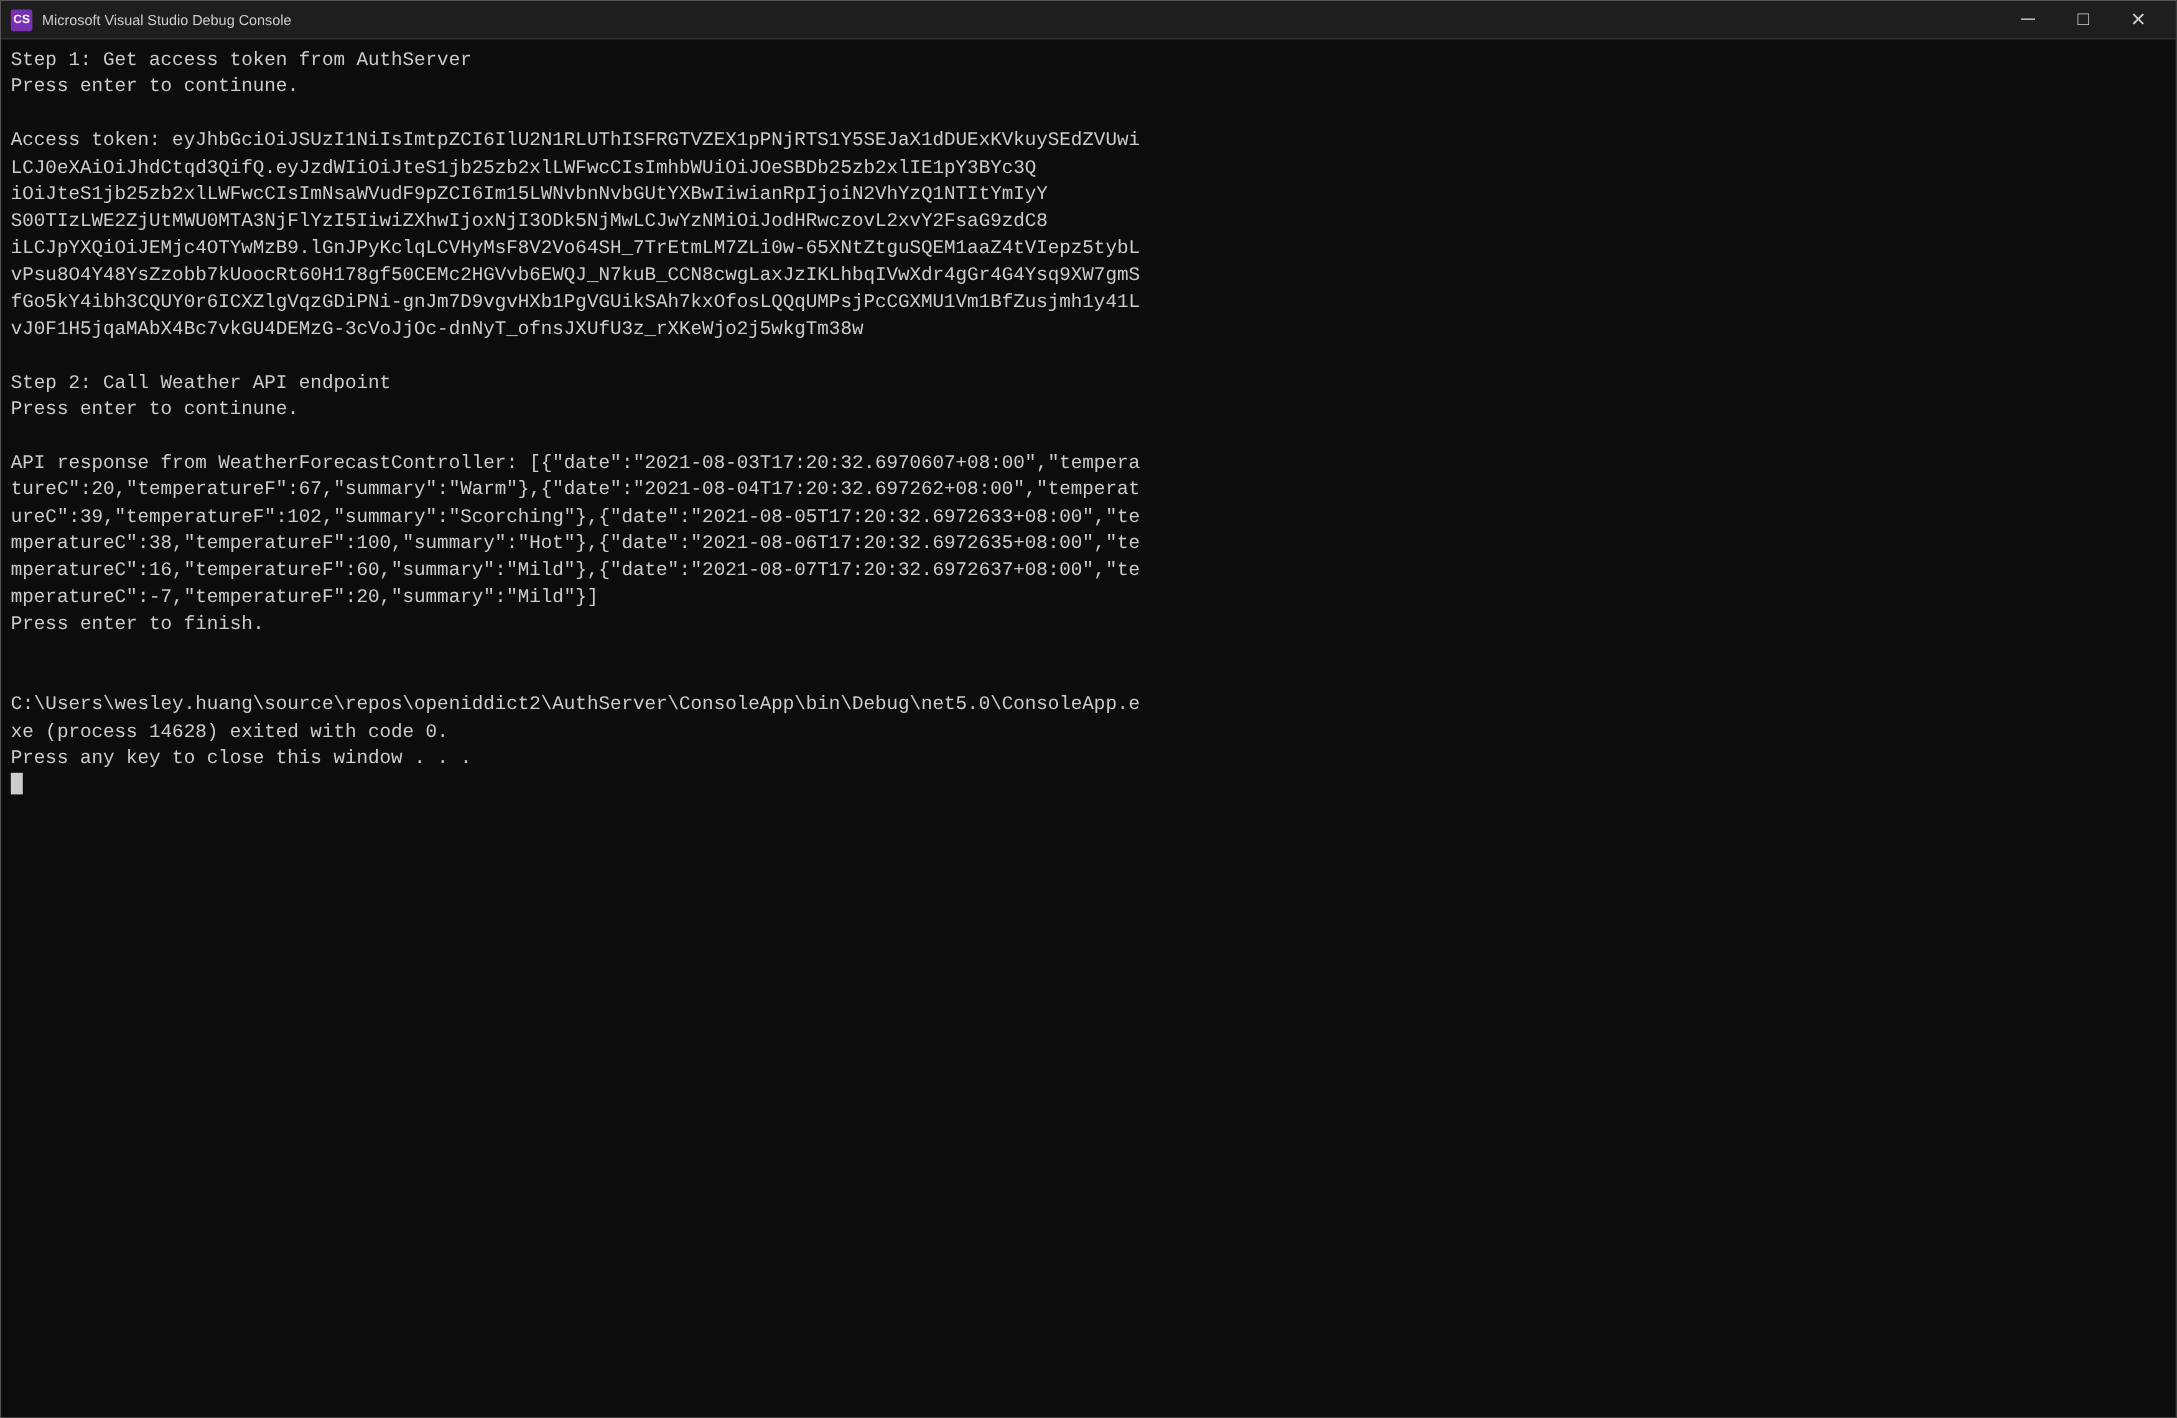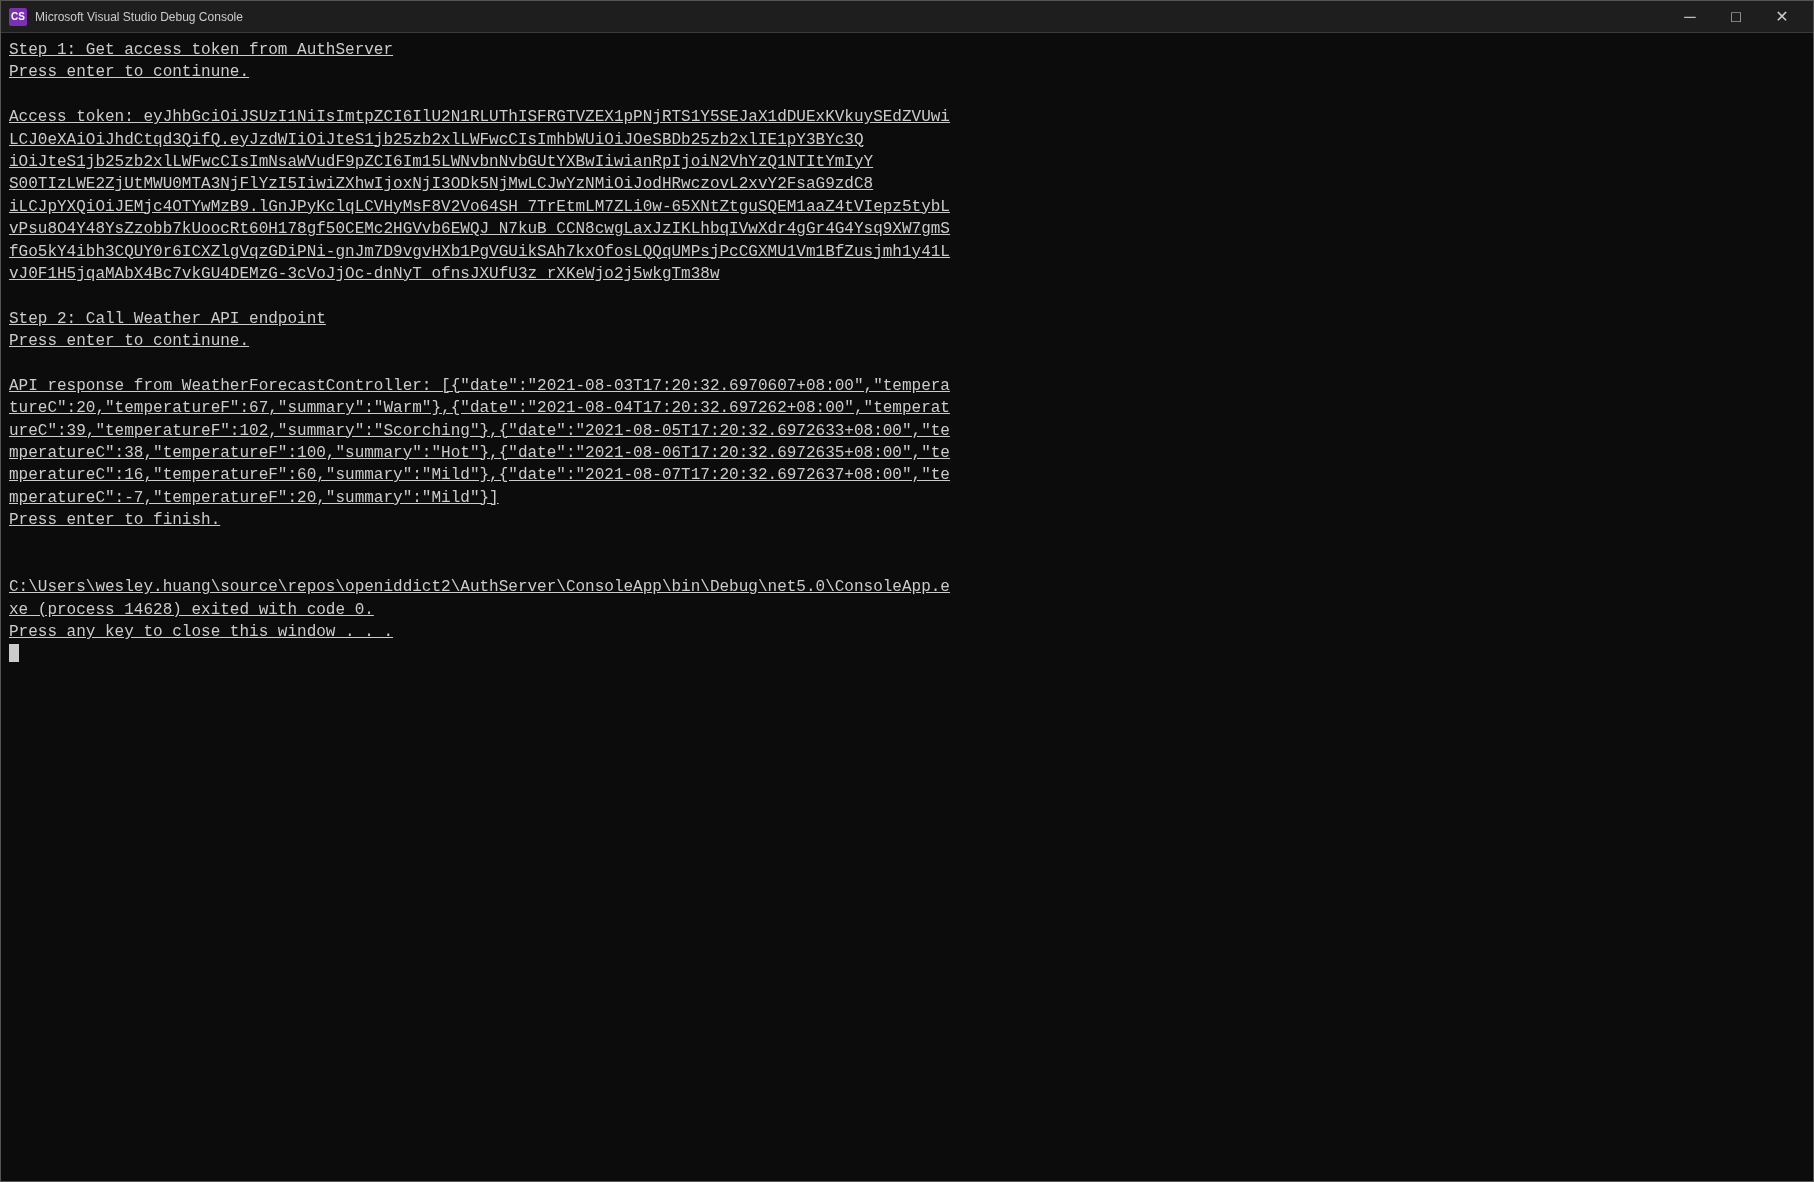--- a/index.html
+++ b/index.html
@@ -86,21 +86,20 @@
       overflow-x: hidden;
     }
 
     .console-text {
       font-family: 'Courier New', Consolas, monospace;
       font-size: 16px;
       color: #cccccc;
       line-height: 1.4;
       white-space: pre-wrap;
       word-break: break-all;
-      text-decoration: underline;
     }
 
     .cursor {
       display: inline-block;
       width: 10px;
       height: 18px;
       background: #cccccc;
       vertical-align: bottom;
     }
   </style>

